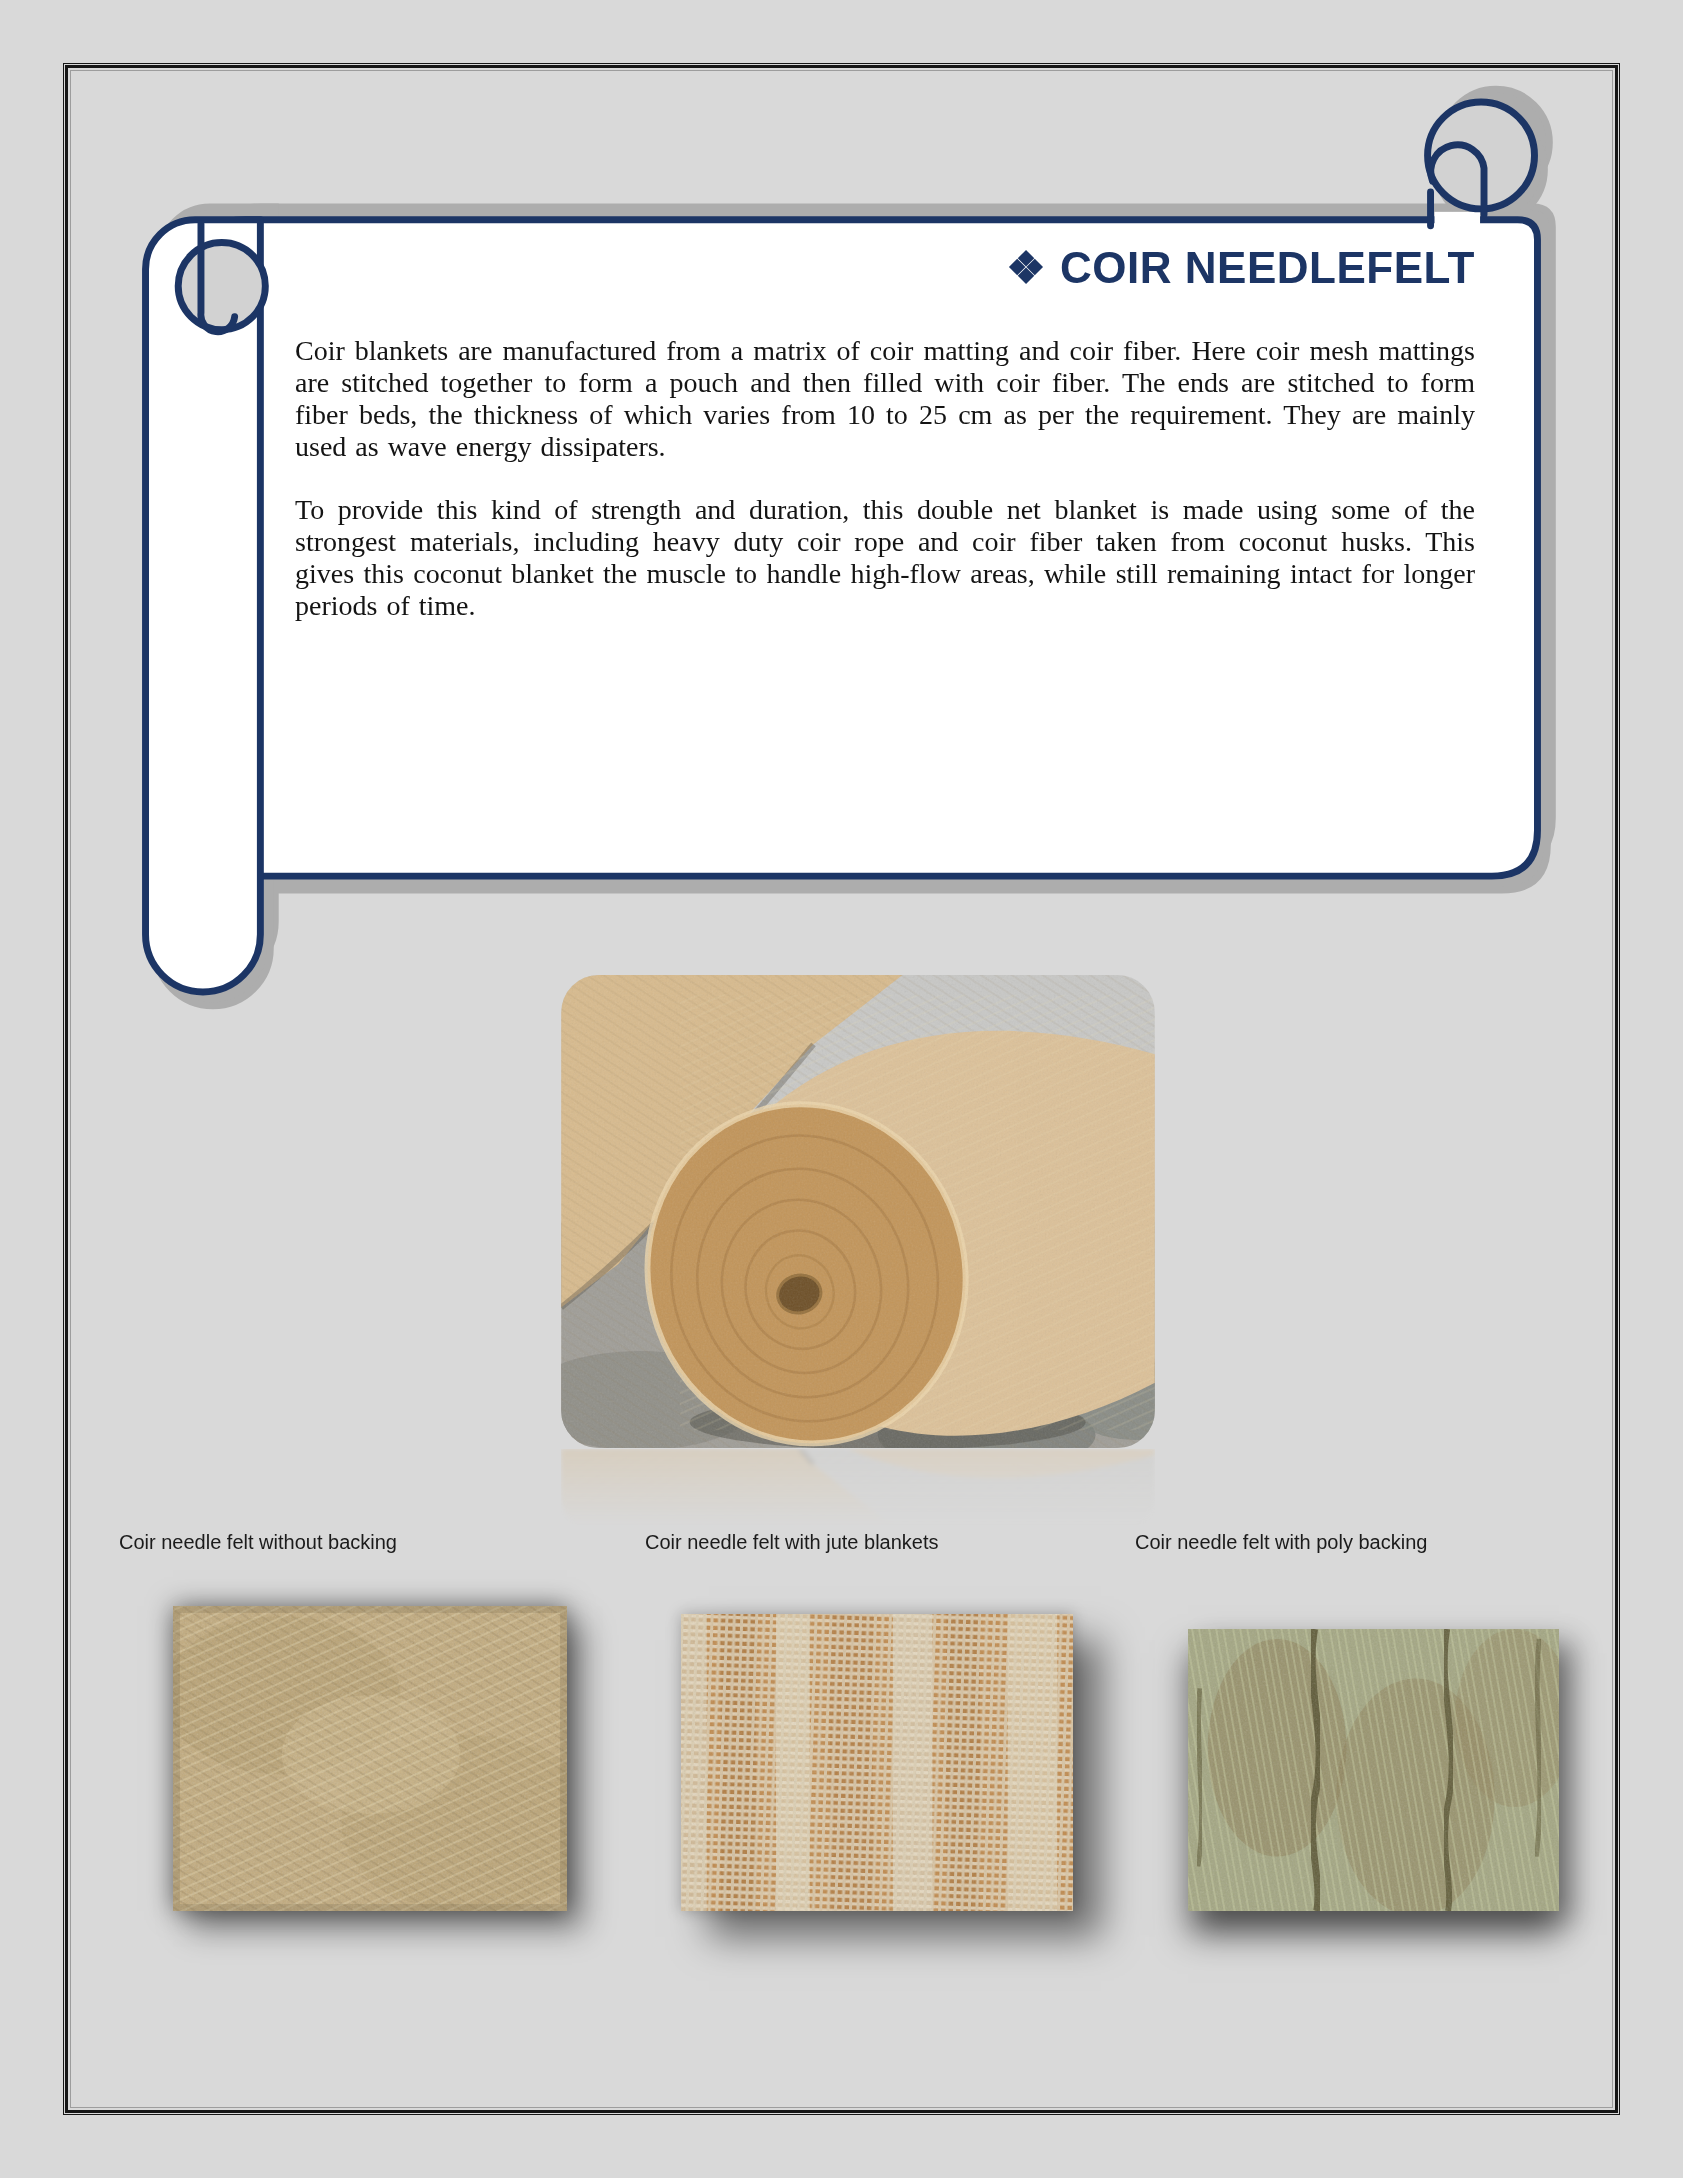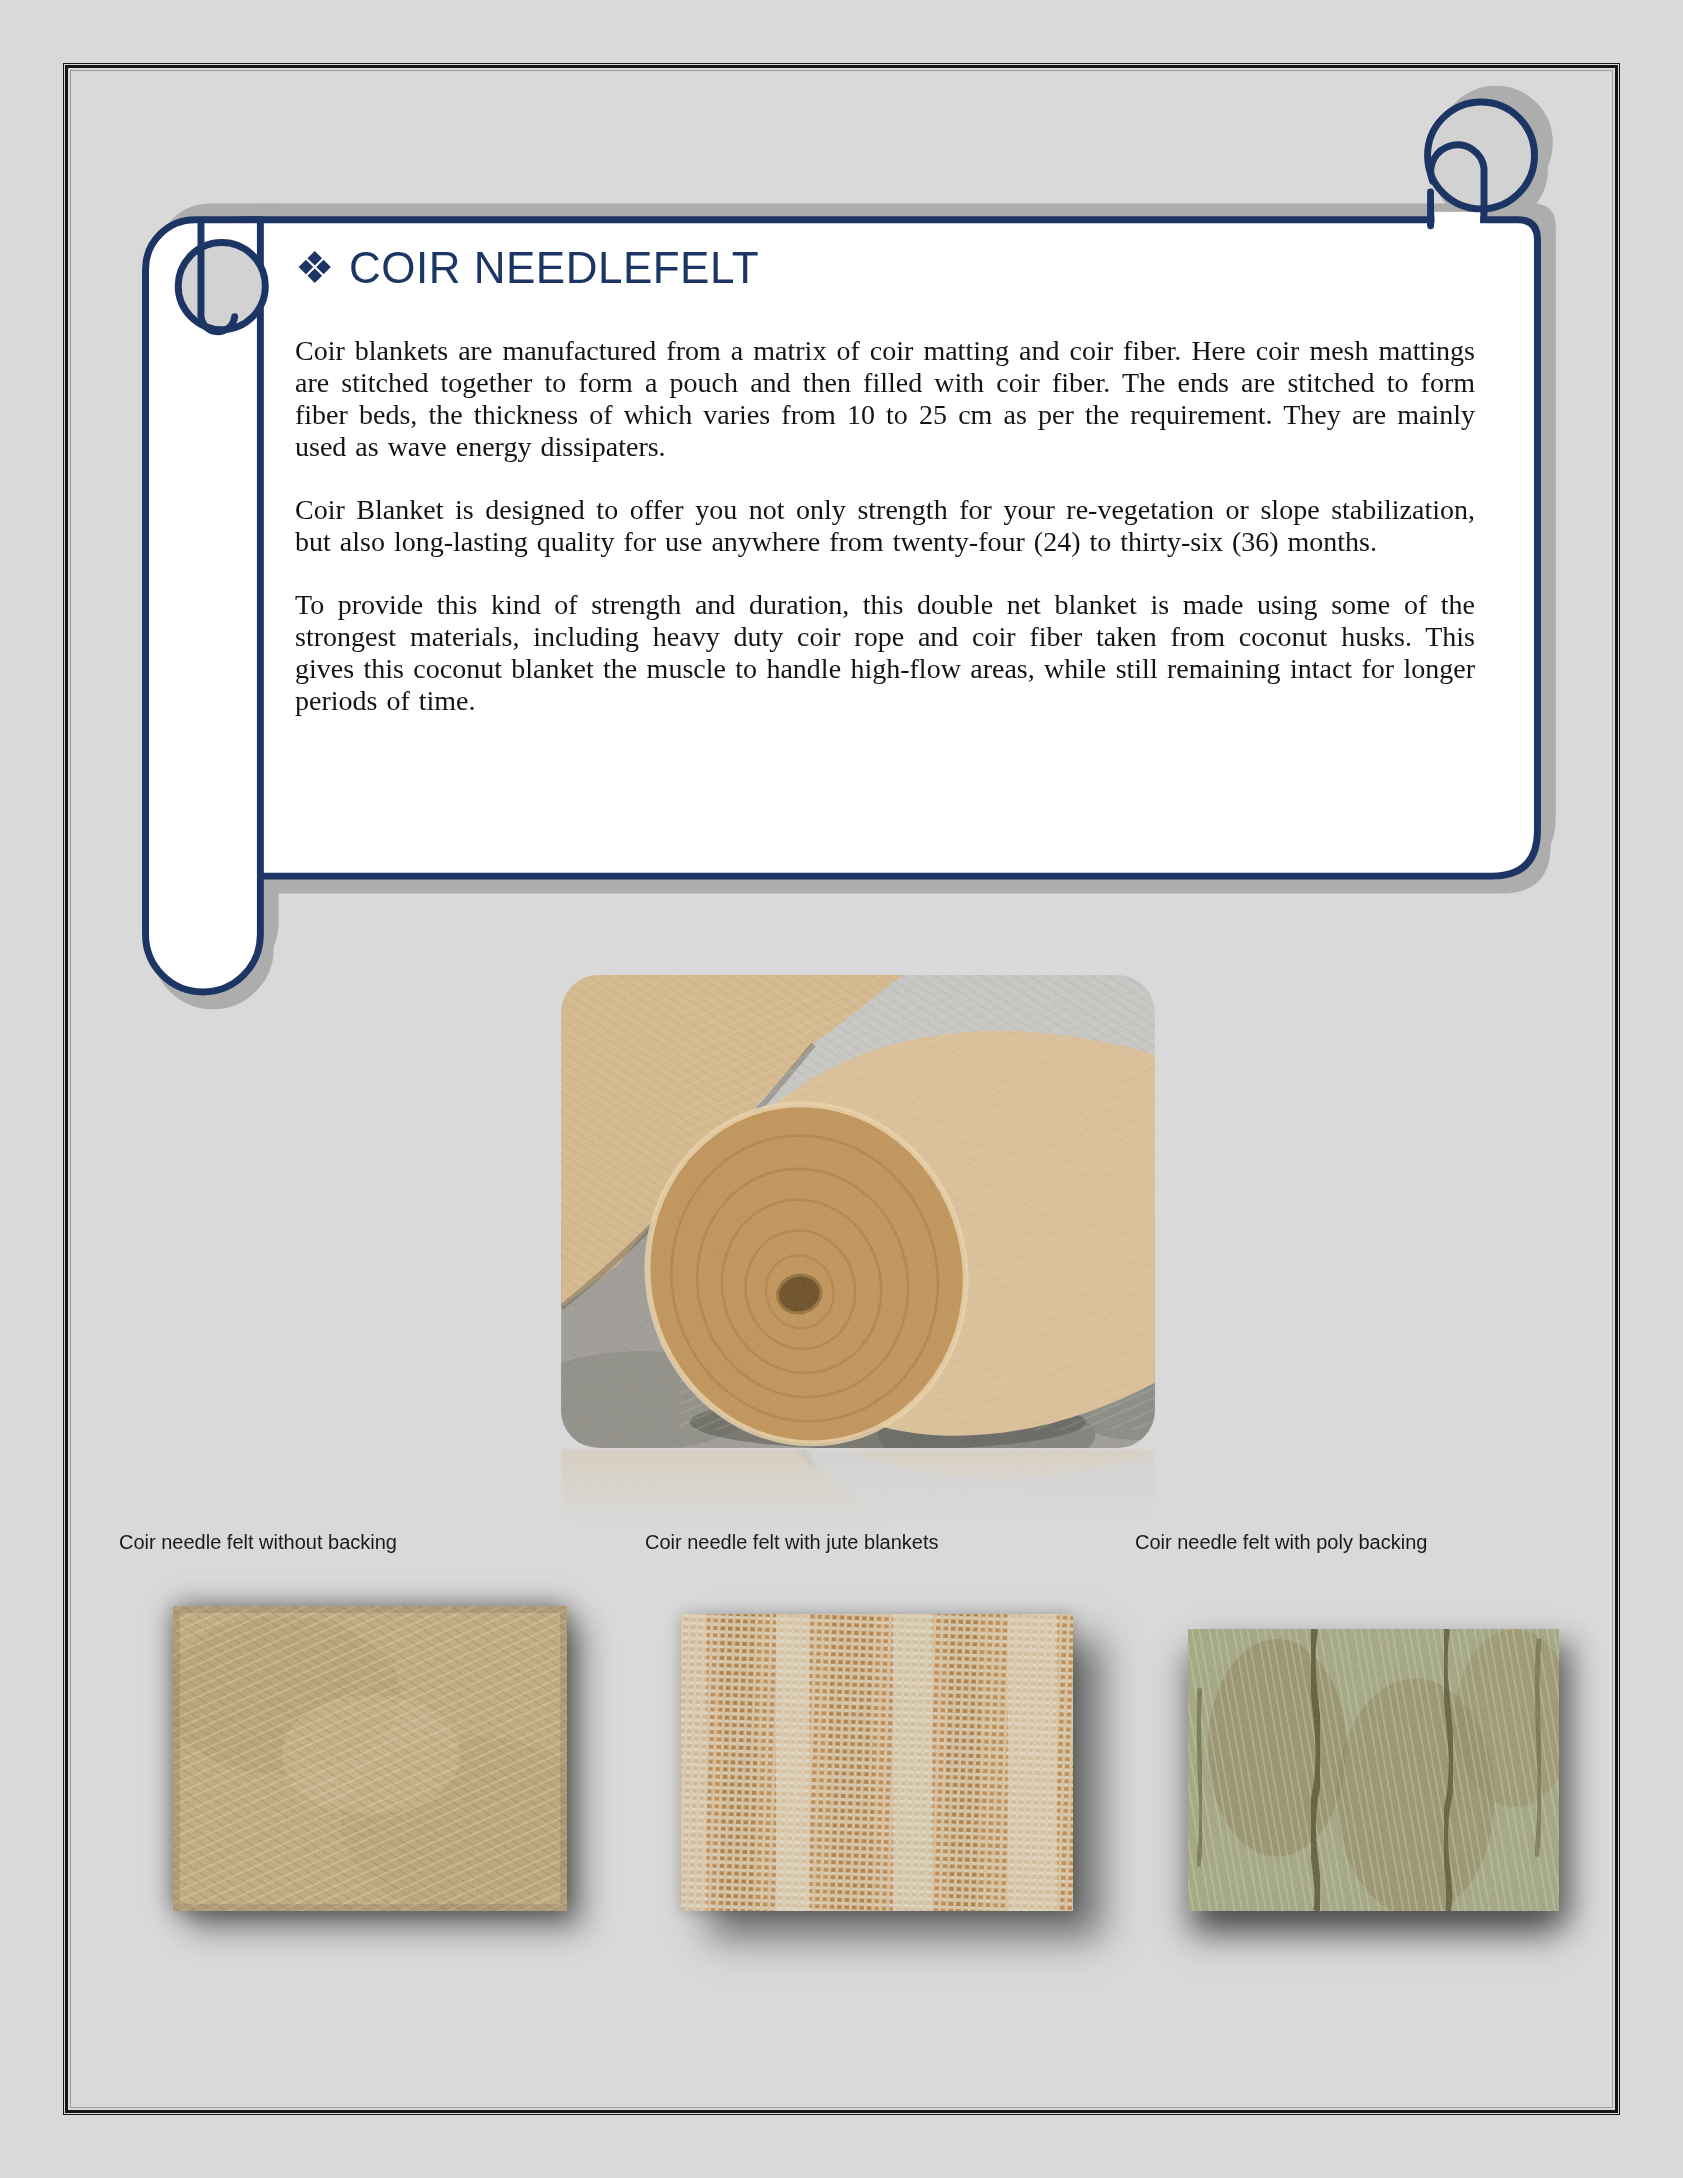--- a/index.html
+++ b/index.html
@@ -20,22 +20,22 @@
   .frame-c{position:absolute;inset:2px;border:1px solid #9d9d9d;}
   
   #scroll-svg{position:absolute;left:0;top:0;width:1683px;height:2178px;}
   .sil{fill:var(--scroll-shadow);stroke:var(--scroll-shadow);stroke-width:7;}
   .wsh{fill:#ffffff;stroke:var(--accent-navy);stroke-width:7;stroke-linejoin:round;}
   .gfill{fill:#d2d2d2;stroke:var(--accent-navy);stroke-width:7;}
   .nln{fill:none;stroke:var(--accent-navy);stroke-width:7;stroke-linecap:round;}
   .wcover{fill:#ffffff;stroke:none;}
   
   .scroll-title{
-    position:absolute;left:295px;top:242px;width:1180px;text-align:left;
-    font-family:"Liberation Sans",sans-serif;font-weight:normal;font-size:44px;
+    position:absolute;left:295px;top:242px;width:1180px;text-align:right;
+    font-family:"Liberation Sans",sans-serif;font-weight:bold;font-size:44px;
     color:var(--accent-navy);letter-spacing:0.5px;
   }
   .scroll-title .bullet{margin-right:14px;}
   .scroll-body{position:absolute;left:295px;top:335px;width:1180px;}
   .scroll-body p{
     margin:0 0 31px 0;font-family:"Liberation Serif",serif;font-size:28px;
     line-height:32px;text-align:justify;color:var(--text-color);word-spacing:2px;
   }
   
   .hero{position:absolute;left:561px;top:975px;width:594px;height:473px;}
@@ -168,21 +168,20 @@
       <path class="nln" d="M1445 228 V194"></path>
       <path class="nln" d="M1447 183 A27 27 0 1 1 1499 170 L1499 217"></path>
     </g>
   </svg>
 
   <div class="scroll-title">
     <span class="bullet">❖</span><span>COIR NEEDLEFELT</span>
   </div>
   <div class="scroll-body">
     <p>Coir blankets are manufactured from a matrix of coir matting and coir fiber. Here coir mesh mattings are stitched together to form a pouch and then filled with coir fiber. The ends are stitched to form fiber beds, the thickness of which varies from 10 to 25 cm as per the requirement. They are mainly used as wave energy dissipaters.</p>
-    <p>Coir Blanket is designed to offer you not only strength for your re-vegetation or slope stabilization, but also long-lasting quality for use anywhere from twenty-four (24) to thirty-six (36) months.</p>
     <p>To provide this kind of strength and duration, this double net blanket is made using some of the strongest materials, including heavy duty coir rope and coir fiber taken from coconut husks. This gives this coconut blanket the muscle to handle high-flow areas, while still remaining intact for longer periods of time.</p>
   </div>
 
   <div class="hero">
     <svg width="594" height="473" viewBox="0 0 600 478">
         <use href="#heroArt"></use>
       </svg>
   </div>
   <div class="hero-reflection">
     <div class="flip"><svg width="594" height="473" viewBox="0 0 600 478">

